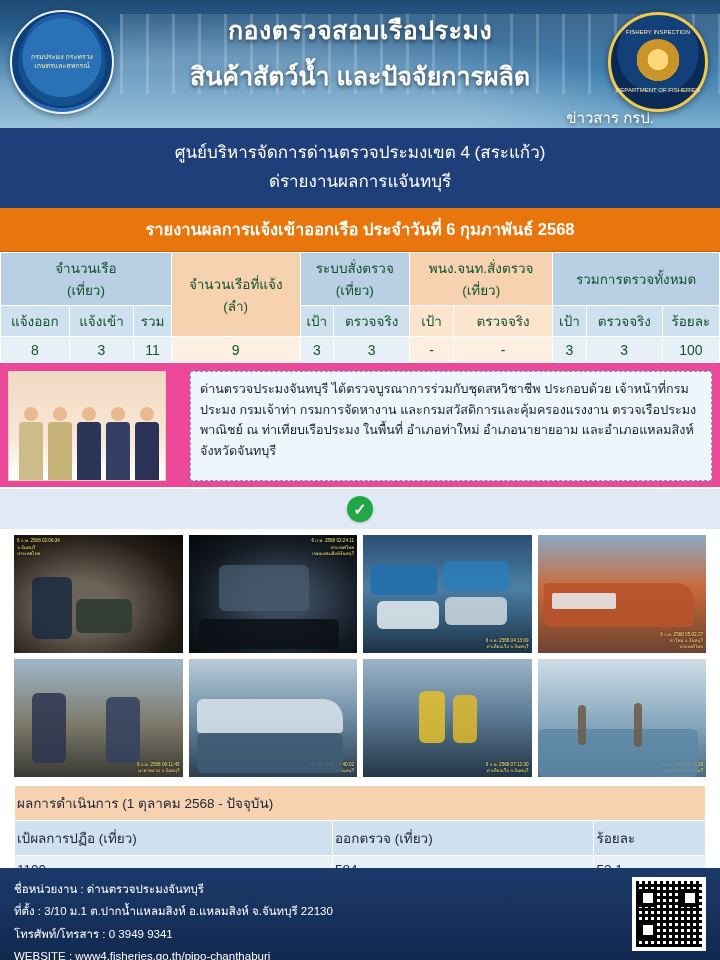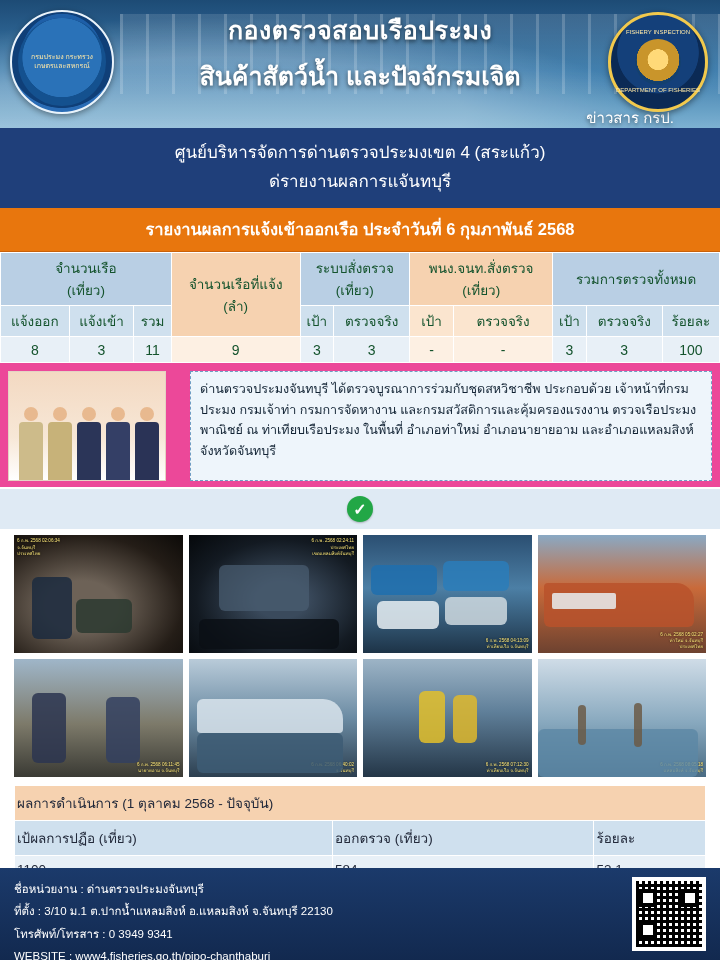--- a/index.html
+++ b/index.html
@@ -33,21 +33,21 @@
       linear-gradient(180deg, rgba(255,255,255,.12), rgba(255,255,255,0));
   }
   .header-titles {
     position: absolute; left: 0; right: 0; top: 10px;
     text-align: center;
     color: #fff;
     text-shadow: 0 2px 4px rgba(0,0,0,.55);
   }
   .header-titles .t1 { font-size: 25px; font-weight: bold; letter-spacing: .5px; }
   .header-titles .t2 { font-size: 25px; font-weight: bold; margin-top: 6px; }
-  .header-titles .t3 { font-size: 15px; margin-top: 10px; margin-right: 46px; text-align: right; }
+  .header-titles .t3 { font-size: 15px; margin-top: 10px; margin-right: 66px; text-align: right; }
 
   .logo-left {
     position: absolute; left: 10px; top: 10px;
     width: 104px; height: 104px; border-radius: 50%;
     background: radial-gradient(circle at 50% 42%, #1e5fa8 0 52%, #0f3f78 53% 70%, #2a6cb5 71% 100%);
     border: 2px solid #eaf3fb;
     display: flex; align-items: center; justify-content: center;
     box-shadow: 0 2px 6px rgba(0,0,0,.4);
   }
   .logo-left .inner {
@@ -237,21 +237,21 @@
     <div class="header-photo"></div>
     <div class="bridge"></div>
 
     <div class="logo-left">
       <div class="inner">กรมประมง
 กระทรวงเกษตรและสหกรณ์</div>
     </div>
 
     <div class="header-titles">
       <div class="t1">กองตรวจสอบเรือประมง</div>
-      <div class="t2">สินค้าสัตว์น้ำ และปัจจักรมเจิต</div>
+      <div class="t2">สินค้าสัตว์น้ำ และปัจจัยการผลิต</div>
       <div class="t3">ข่าวสาร กรป.</div>
     </div>
 
     <div class="logo-right">
       <div class="ring">FISHERY INSPECTION</div>
       <div class="mid"></div>
       <div class="ring">DEPARTMENT OF FISHERIES</div>
     </div>
   </div>
 

